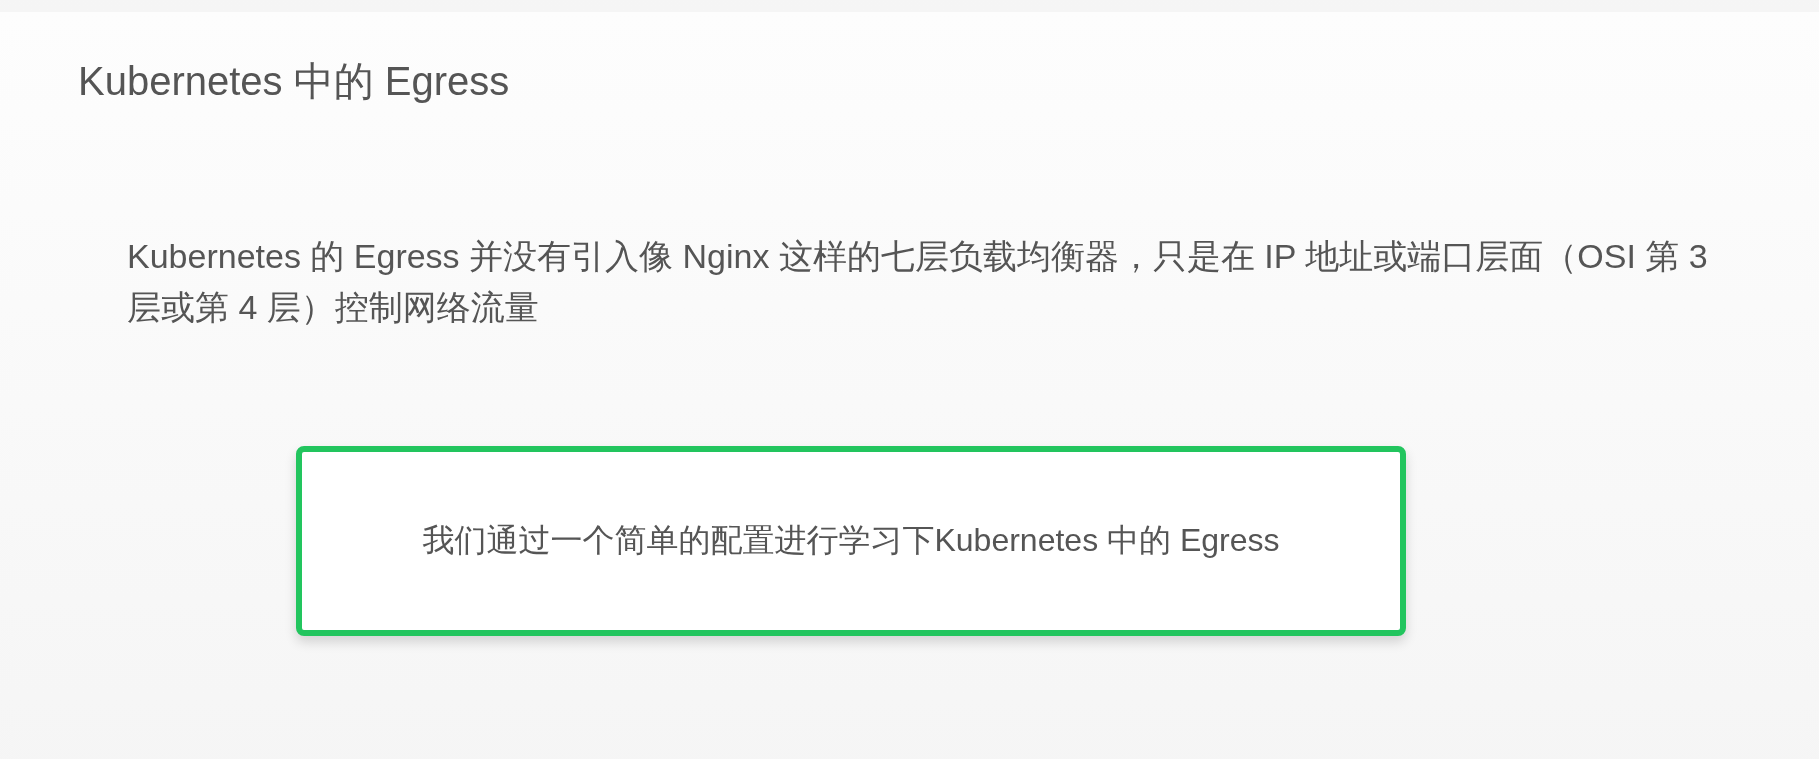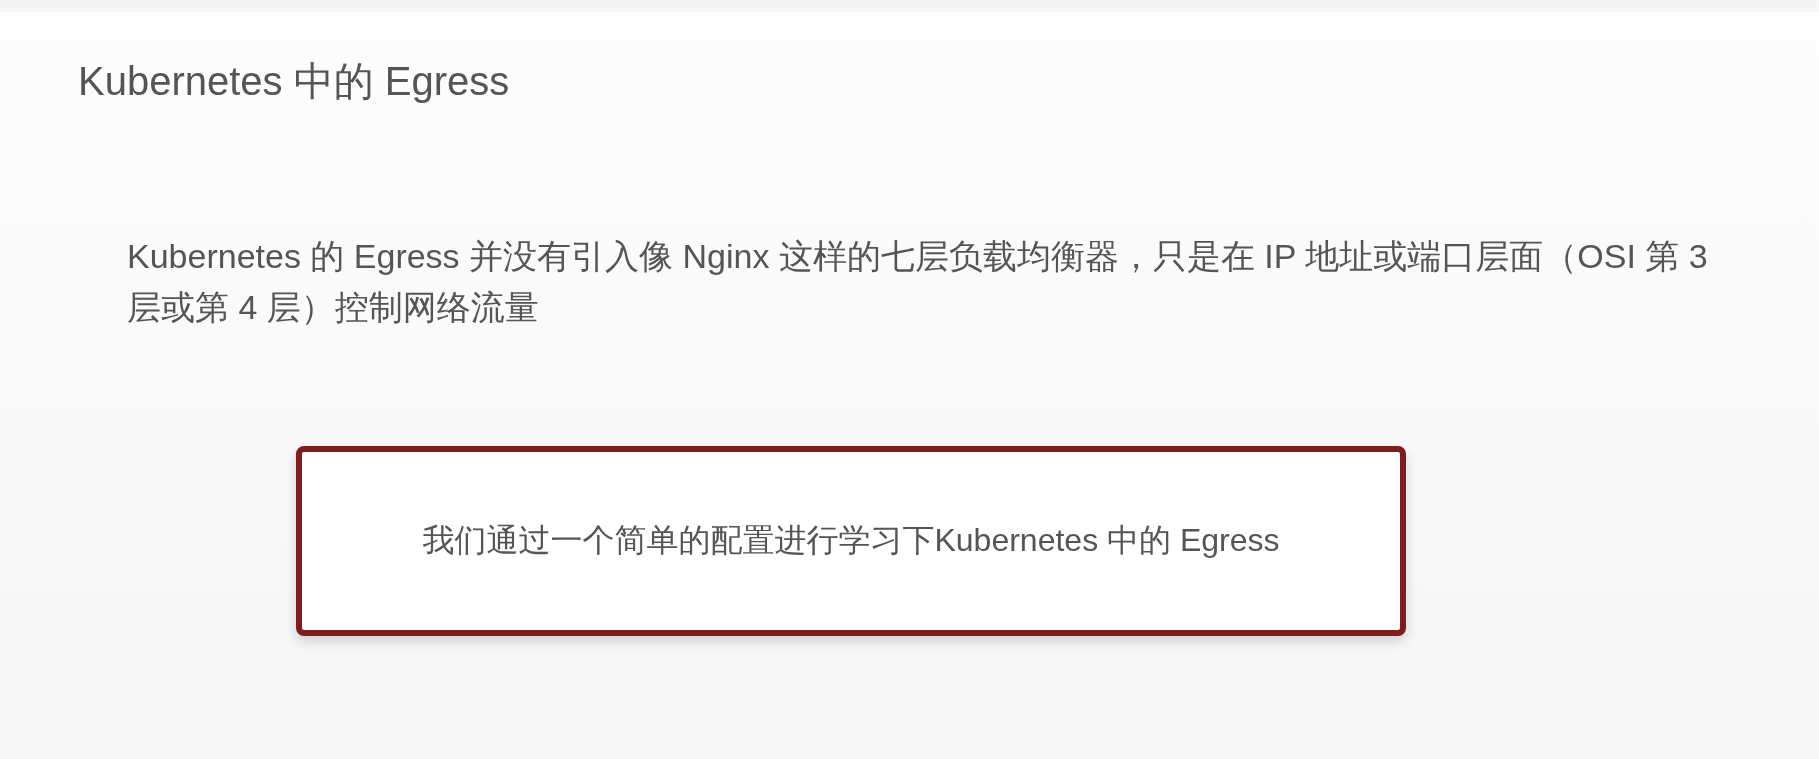--- a/index.html
+++ b/index.html
@@ -28,21 +28,21 @@
       padding: 110px 100px 0 91px;
       font-weight: 400;
     }
     .callout-box {
       position: absolute;
       left: 260px;
       top: 410px;
       width: 1110px;
       height: 190px;
       background: #ffffff;
-      border: 6px solid #7f1d1d;
+      border: 6px solid #22c55e;
       border-radius: 8px;
       box-shadow: 0 6px 12px rgba(0,0,0,0.15);
       display: flex;
       align-items: center;
       justify-content: center;
       padding: 0 30px;
     }
     .callout-text {
       font-size: 32px;
       color: #555;

